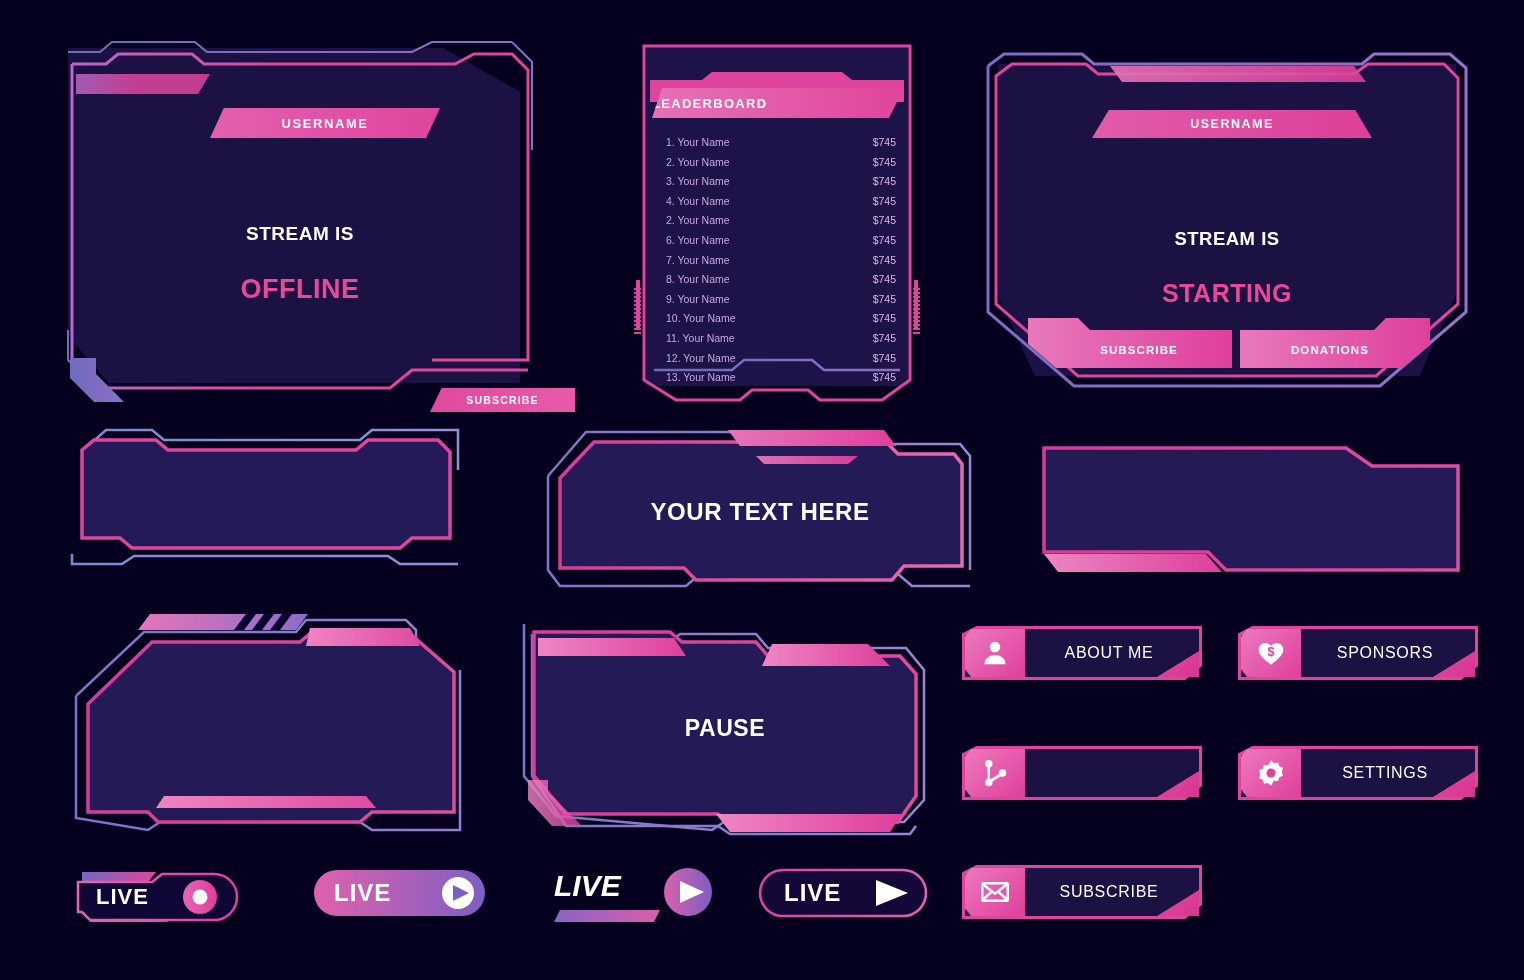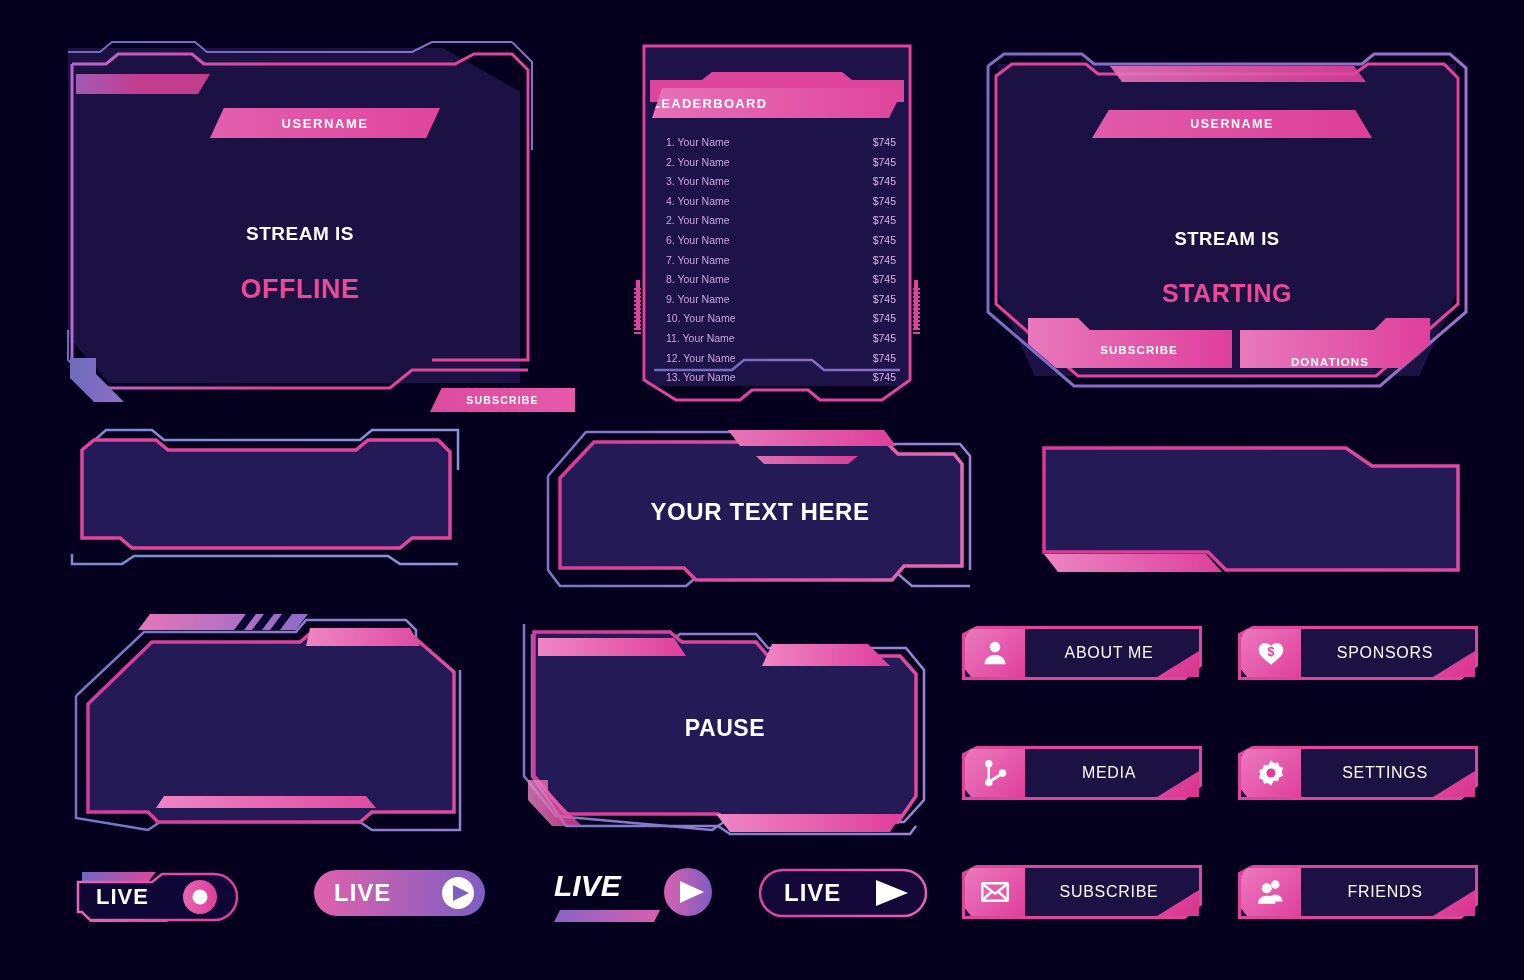--- a/index.html
+++ b/index.html
@@ -319,21 +319,21 @@
       <path d="M258,280 L392,280 L404,268 L448,268 L448,294 L420,318 L258,318 Z" fill="url(#stFill)"></path>
     </svg>
     <div class="username">
       <span>USERNAME</span>
     </div>
     <div class="ctr-txt c-line1">STREAM IS</div>
     <div class="ctr-txt c-line2 pink">STARTING</div>
     <div class="abs" style="left:72px; top:282px; width:170px; height:36px; display:flex; align-items:center; justify-content:center; color:#fff; font-size:11.5px; font-weight:700; letter-spacing:1.1px;">
       <span>SUBSCRIBE</span>
     </div>
-    <div class="abs" style="left:258px; top:282px; width:180px; height:36px; display:flex; align-items:flex-end; justify-content:center; color:#fff; font-size:11.5px; font-weight:700; letter-spacing:1.1px;">
+    <div class="abs" style="left:258px; top:282px; width:180px; height:36px; display:flex; align-items:center; justify-content:center; color:#fff; font-size:11.5px; font-weight:700; letter-spacing:1.1px;">
       <span>DONATIONS</span>
     </div>
   </div>
 
   <div class="abs" id="frame-text">
     <svg class="svgfull" viewBox="0 0 420 160">
       <defs>
         <linearGradient id="fPk1" x1="0" y1="0" x2="1" y2="0">
           <stop offset="0" stop-color="#e0459e"></stop>
             <stop offset="1" stop-color="#e0459e"></stop>
@@ -500,21 +500,20 @@
     <div class="iconbox">
       <svg viewBox="0 0 24 24">
         <circle cx="7" cy="4.5" r="3"></circle>
           <circle cx="18" cy="12" r="3"></circle>
           <circle cx="7" cy="19.5" r="3"></circle>
         <path d="M6 5.5h2v13H6z"></path>
           <path d="M7.4 17.6l10-6.2 1.2 1.9-10 6.2z"></path>
       </svg>
     </div>
     <div class="corner"></div>
-    <div class="lbl">MEDIA</div>
   </div>
 
   <div class="menu-btn" id="btn-settings" style="left:1238px; top:746px;">
     <div class="shell"></div>
     <div class="inner"></div>
     <div class="iconbox">
       <svg viewBox="0 0 24 24">
         <path d="M12 1.8l2.4 2.3 3.2-.6 1 3.1 3 1.2-1 3.2 1 3.2-3 1.2-1 3.1-3.2-.6L12 22.2 9.6 19.9l-3.2.6-1-3.1-3-1.2 1-3.2-1-3.2 3-1.2 1-3.1 3.2.6z"></path>
         <circle cx="12" cy="12" r="3.6" fill="#df3f9c"></circle>
       </svg>
@@ -531,34 +530,20 @@
         <rect x="1.8" y="5" width="20.4" height="14" rx="1" fill="none" stroke="#fff" stroke-width="2"></rect>
         <path d="M2.6 6 L12 13.4 L21.4 6" fill="none" stroke="#fff" stroke-width="2"></path>
         <path d="M2.6 18 L9 12" fill="none" stroke="#fff" stroke-width="2"></path>
         <path d="M21.4 18 L15 12" fill="none" stroke="#fff" stroke-width="2"></path>
       </svg>
     </div>
     <div class="corner"></div>
     <div class="lbl">SUBSCRIBE</div>
   </div>
 
-  <div class="menu-btn" id="btn-friends" style="left:1238px; top:865px;">
-    <div class="shell"></div>
-    <div class="inner"></div>
-    <div class="iconbox">
-      <svg viewBox="0 0 24 24">
-        <circle cx="15.4" cy="6" r="3.4"></circle>
-          <path d="M9.6 19.6c0-3.4 2.6-5.4 5.8-5.4s5.8 2 5.8 5.4z"></path>
-        <circle cx="8.6" cy="9" r="4"></circle>
-          <path d="M1.6 21.4c0-4 3.1-6.4 7-6.4s7 2.4 7 6.4z"></path>
-      </svg>
-    </div>
-    <div class="corner"></div>
-    <div class="lbl">FRIENDS</div>
-  </div>
 
   <div class="live-badge" id="live-1">
     <svg class="svgfull" viewBox="0 0 180 62">
       <defs>
         <linearGradient id="lv1a" x1="0" y1="0" x2="1" y2="0">
           <stop offset="0" stop-color="#6e6ac0"></stop>
             <stop offset="1" stop-color="#e0459e"></stop>
         </linearGradient>
         <linearGradient id="lv1b" x1="0" y1="0" x2="1" y2="0">
           <stop offset="0" stop-color="#e565b0"></stop>

